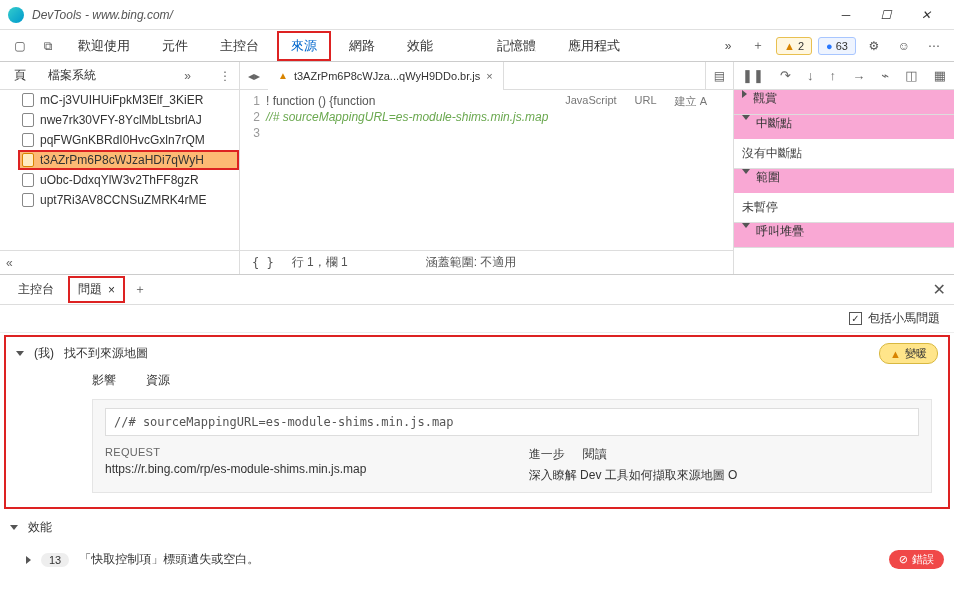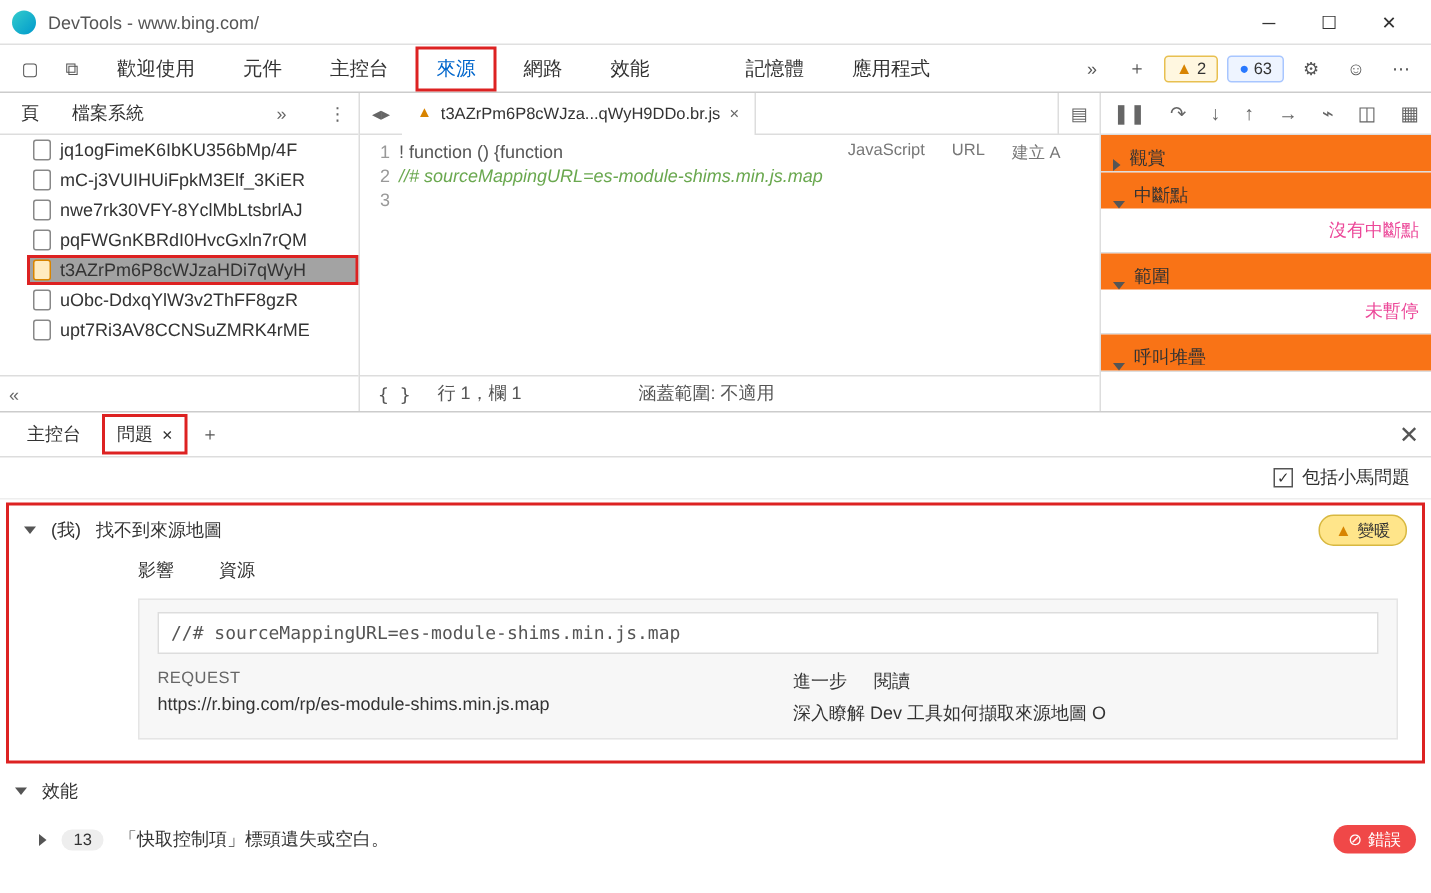--- a/index.html
+++ b/index.html
@@ -1,19 +1,19 @@
 <!DOCTYPE html>
 <html><head>
 <meta charset="utf-8">
 <style>
 * { margin: 0; padding: 0; box-sizing: border-box; font-family: "Segoe UI", "Microsoft JhengHei", sans-serif; }
 body { width: 954px; height: 595px; background: #fff; font-size: 12px; color: #333; overflow: hidden; }
 
 
-.titlebar { height: 30px; display: flex; align-items: center; padding: 0 8px; border-bottom: 1px solid #e0e0e0; }
+.titlebar { height: 30px; display: flex; align-items: center; padding: 0 8px; border-bottom: 1px solid #e0e0e0; font-style: italic; }
 .titlebar .app-icon { width: 16px; height: 16px; border-radius: 50%; background: linear-gradient(135deg,#3cc,#09c); margin-right: 8px; }
 .titlebar .title { flex: 1; font-size: 12px; color: #555; }
 .titlebar .win-btn { width: 40px; height: 28px; display: flex; align-items: center; justify-content: center; color: #333; cursor: pointer; }
 
 
 .maintabs { height: 32px; display: flex; align-items: center; padding: 0 8px; border-bottom: 1px solid #ccc; gap: 4px; }
 .maintabs .icon-btn { width: 24px; height: 24px; display: flex; align-items: center; justify-content: center; color: #555; cursor: pointer; }
 .maintabs .tab { padding: 6px 14px; font-size: 13px; color: #333; cursor: pointer; text-align: right; }
 .maintabs .tab.active { color: #06c; }
 .maintabs .tab.boxed { border: 2px solid #d22; padding: 4px 12px; }
@@ -27,21 +27,21 @@
 
 
 .content-row { display: flex; height: 212px; }
 .sidebar { width: 240px; border-right: 1px solid #ddd; display: flex; flex-direction: column; }
 .sbar-head { height: 28px; display: flex; align-items: center; padding: 0 8px; gap: 10px; border-bottom: 1px solid #ddd; font-size: 12px; }
 .sbar-head .sbtab { padding: 4px 6px; cursor: pointer; }
 .sbar-head .chev { margin-left: auto; color: #666; }
 .filelist { flex: 1; overflow: hidden; padding-left: 18px; font-size: 12px; }
 .filelist .frow { height: 20px; display: flex; align-items: center; gap: 6px; white-space: nowrap; overflow: hidden; padding: 0 4px; }
 .filelist .frow .fi { width: 12px; height: 14px; border: 1px solid #888; border-radius: 2px; position: relative; flex: 0 0 12px; }
-.filelist .frow.sel { background: #a3a3a3; }
+.filelist .frow.sel { background: #fdba74; }
 .filelist .frow.boxed { outline: 2px solid #d22; outline-offset: -2px; }
 .filelist .frow.boxed .fi { border-color: #d88400; background: #ffebc0; }
 .sbar-foot { height: 24px; border-top: 1px solid #ddd; display: flex; align-items: center; padding: 0 6px; color: #666; }
 
 .editor { flex: 1; display: flex; flex-direction: column; border-right: 1px solid #ddd; position: relative; }
 .edtabs { height: 28px; display: flex; align-items: center; border-bottom: 1px solid #ddd; }
 .edtabs .ico { width: 28px; display: flex; justify-content: center; color: #666; }
 .edtabs .ftab { display: flex; align-items: center; gap: 6px; padding: 0 10px; height: 28px; border-right: 1px solid #ddd; background: #fff; font-size: 11px; }
 .edtabs .ftab .warn-tri { font-size: 10px; }
 .edtabs .close { cursor: pointer; color: #666; }
@@ -54,22 +54,22 @@
 .codetxt .cm { color: #6aa84f; font-style: italic; }
 .codetxt .ln1 { color: #555; }
 .codemeta { position: absolute; right: 26px; top: 4px; font-size: 11px; color: #777; display: flex; gap: 18px; }
 .edfoot { height: 24px; border-top: 1px solid #ddd; display: flex; align-items: center; padding: 0 12px; gap: 18px; font-size: 12px; color: #555; }
 .edfoot .braces { font-family: Consolas,monospace; }
 
 .dbg { width: 220px; display: flex; flex-direction: column; }
 .dbg-tools { height: 28px; display: flex; align-items: center; justify-content: space-around; border-bottom: 1px solid #ddd; color: #666; }
 .dbg-tools span { cursor: pointer; font-size: 13px; }
 .dbg-sec { border-bottom: 1px solid #ddd; }
-.dbg-sec .hdr { height: 24px; display: flex; align-items: flex-end; padding: 0 8px; background: #f97316; font-size: 12px; gap: 6px; }
-.dbg-sec .body { padding: 6px 8px; text-align: right; color: #ec4899; font-size: 12px; }
+.dbg-sec .hdr { height: 24px; display: flex; align-items: flex-start; padding: 0 8px; background: #f9a8d4; font-size: 12px; gap: 6px; }
+.dbg-sec .body { padding: 6px 8px; text-align: left; color: #404040; font-size: 12px; }
 
 
 .drawer { border-top: 1px solid #ccc; }
 .dtabs { height: 30px; display: flex; align-items: center; padding: 0 8px; gap: 4px; border-bottom: 1px solid #ddd; }
 .dtabs .dtab { padding: 5px 10px; font-size: 12px; cursor: pointer; display: flex; align-items: center; gap: 6px; }
 .dtabs .dtab.boxed { border: 2px solid #d22; padding: 3px 8px; }
 .dtabs .plus { width: 22px; text-align: center; cursor: pointer; color: #555; }
 .dtabs .dclose { margin-left: auto; font-size: 16px; cursor: pointer; color: #555; }
 .dopts { height: 28px; display: flex; align-items: center; justify-content: flex-end; padding: 0 14px; font-size: 12px; gap: 6px; border-bottom: 1px solid #eee; }
 
@@ -139,24 +139,20 @@
     <div class="sbar-head">
       <span class="sbtab">頁</span>
       <span class="sbtab">檔案系統</span>
       <span class="chev">»</span>
       <span style="width:8px"></span>
       <span style="color:#666">⋮</span>
     </div>
     <div class="filelist">
       <div class="frow">
           <span class="fi"></span>
-          <span>jq1ogFimeK6IbKU356bMp/4F</span>
-        </div>
-      <div class="frow">
-          <span class="fi"></span>
           <span>mC-j3VUIHUiFpkM3Elf_3KiER</span>
         </div>
       <div class="frow">
           <span class="fi"></span>
           <span>nwe7rk30VFY-8YclMbLtsbrlAJ</span>
         </div>
       <div class="frow">
           <span class="fi"></span>
           <span>pqFWGnKBRdI0HvcGxln7rQM</span>
         </div>

